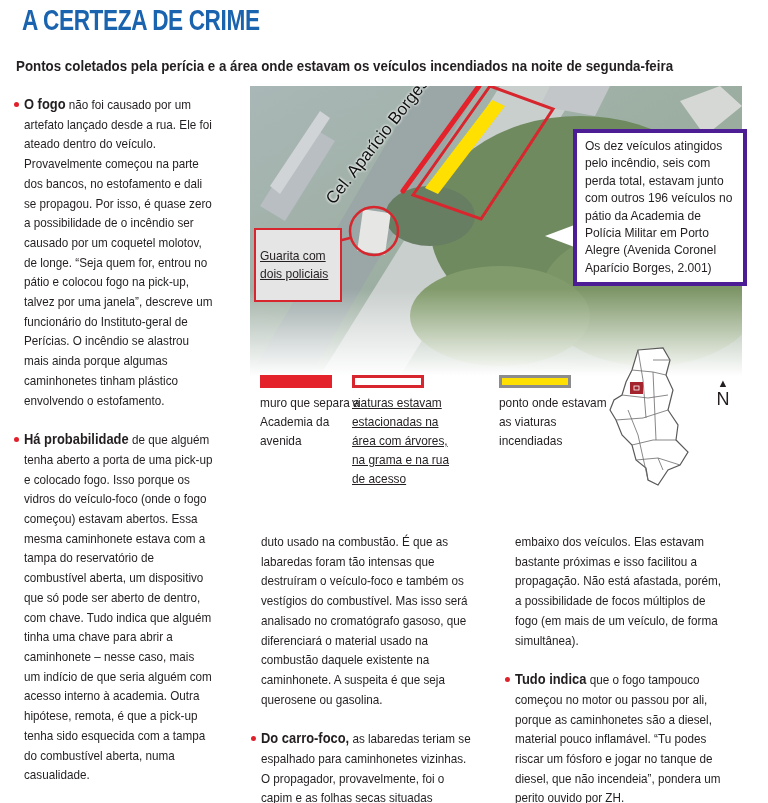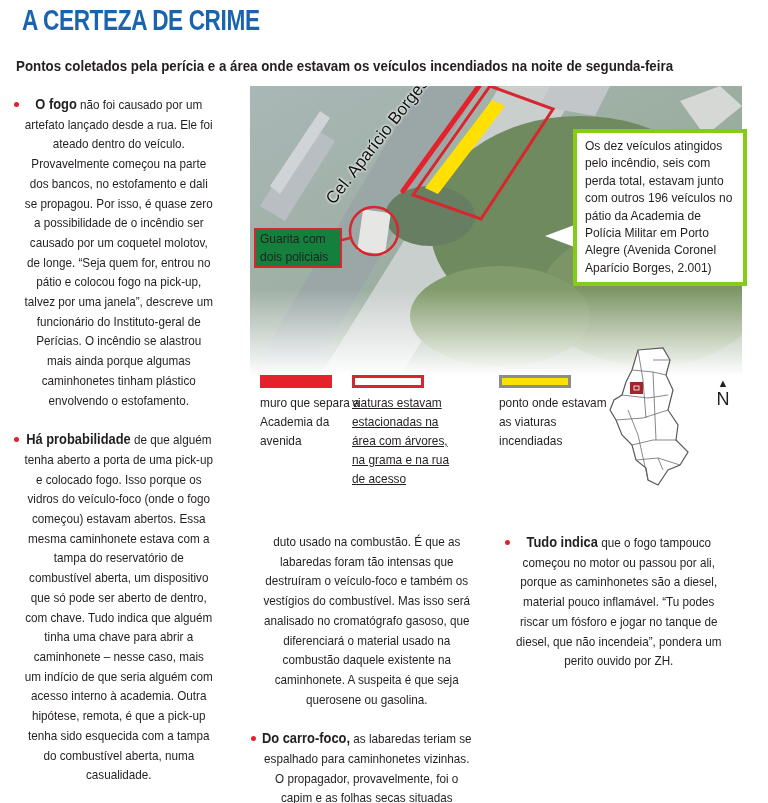--- a/index.html
+++ b/index.html
@@ -8,43 +8,43 @@
 
   .title { position: absolute; left: 22px; top: 4px; margin: 0;
            font-family: "Liberation Sans", sans-serif; font-weight: bold;
            font-size: 29px; letter-spacing: -0.5px; color: #1a63ae;
            transform: scaleX(0.78); transform-origin: left top; white-space: nowrap; }
 
   .subtitle { position: absolute; left: 16px; top: 57px; margin: 0;
               font-weight: bold; font-size: 15.5px; color: #231f20;
               transform: scaleX(0.86); transform-origin: left top; white-space: nowrap; }
 
-  .col { position: absolute; font-size: 13.6px; line-height: 19.7px; color: #231f20; text-align: center; }
+  .col { position: absolute; font-size: 13.6px; line-height: 19.7px; color: #231f20; }
   .col p { margin: 0; transform: scaleX(0.86); transform-origin: left top; width: 116%; }
   .col1 { left: 24px; top: 94px; width: 190px; }
   .col2 { left: 261px; top: 532px; width: 212px; }
   .col3 { left: 515px; top: 532px; width: 208px; }
 
   .para { position: relative; margin-bottom: 19px; }
   .bullet { position: absolute; left: -10px; top: 8px; width: 5px; height: 5px;
             border-radius: 50%; background: #e0202a; }
   .lead { font-weight: bold; font-size: 15px; }
 
   
   .map { position: absolute; left: 250px; top: 86px; width: 492px; height: 290px; overflow: hidden; }
   .map svg { position: absolute; left: 0; top: 0; }
   .street-label { position: absolute; left: 72px; top: 110px; font-size: 17px; font-weight: normal;
                   color: #111; transform: rotate(-52deg); transform-origin: left top; white-space: nowrap;
                   text-shadow: 0 0 3px #fff, 0 0 3px #fff; }
-  .guarita-box { position: absolute; left: 4px; top: 142px; background: #15803d; border: 2px solid #d7262d;
-                 padding: 0 4px; font-size: 13.4px; line-height: 18px; color: #231f20; }
+  .guarita-box { position: absolute; left: 4px; top: 142px; background: #e5e5e5; border: 2px solid #d7262d;
+                 padding: 17px 4px; font-size: 13.4px; line-height: 18px; color: #231f20; text-decoration: underline; }
   .guarita-box span { display: block; transform: scaleX(0.9); transform-origin: left top; white-space: nowrap; }
 
   .callout { position: absolute; left: 573px; top: 129px; width: 152px; background: #fff;
-             border: 4px solid #84cc16; padding: 4px 6px 6px 8px; font-size: 13.4px; line-height: 17.4px; color: #231f20; }
+             border: 4px solid #4c1d95; padding: 4px 6px 6px 8px; font-size: 13.4px; line-height: 17.4px; color: #231f20; }
   .callout p { margin: 0; transform: scaleX(0.9); transform-origin: left top; width: 112%; }
   .callout-tail { position: absolute; left: 545px; top: 224px; width: 0; height: 0;
                   border-top: 12px solid transparent; border-bottom: 12px solid transparent;
                   border-right: 32px solid #ffffff; }
 
   
   .legend { position: absolute; top: 375px; font-size: 13.2px; line-height: 19px; color: #231f20; }
   .legend .swatch { width: 72px; height: 13px; margin-bottom: 5px; box-sizing: border-box; }
   .legend .lbl { transform: scaleX(0.9); transform-origin: left top; width: 120px; }
   .lg1 { left: 260px; } .lg2 { left: 352px; text-decoration: underline; } .lg3 { left: 499px; }
@@ -80,20 +80,23 @@
   <div class="para">
     <p><span>duto usado na combustão. É que as labaredas foram tão intensas que destruíram o veículo-foco e também os vestígios do combustível. Mas isso será analisado no cromatógrafo gasoso, que diferenciará o material usado na combustão daquele existente na caminhonete. A suspeita é que seja querosene ou gasolina.</span></p>
   </div>
   <div class="para">
     <span class="bullet"></span>
     <p><span class="lead">Do carro-foco,</span><span> as labaredas teriam se espalhado para caminhonetes vizinhas. O propagador, provavelmente, foi o capim e as folhas secas situadas</span></p>
   </div>
 </div>
 
 <div class="col col3">
+  <div class="para">
+    <p><span>embaixo dos veículos. Elas estavam bastante próximas e isso facilitou a propagação. Não está afastada, porém, a possibilidade de focos múltiplos de fogo (em mais de um veículo, de forma simultânea).</span></p>
+  </div>
   <div class="para">
     <span class="bullet"></span>
     <p><span class="lead">Tudo indica</span><span> que o fogo tampouco começou no motor ou passou por ali, porque as caminhonetes são a diesel, material pouco inflamável. “Tu podes riscar um fósforo e jogar no tanque de diesel, que não incendeia”, pondera um perito ouvido por ZH.</span></p>
   </div>
 </div>
 
 <div class="map">
   <svg width="492" height="290" viewBox="0 0 492 290">
     <defs>
       <linearGradient id="fade" x1="0" y1="0" x2="0" y2="1">

